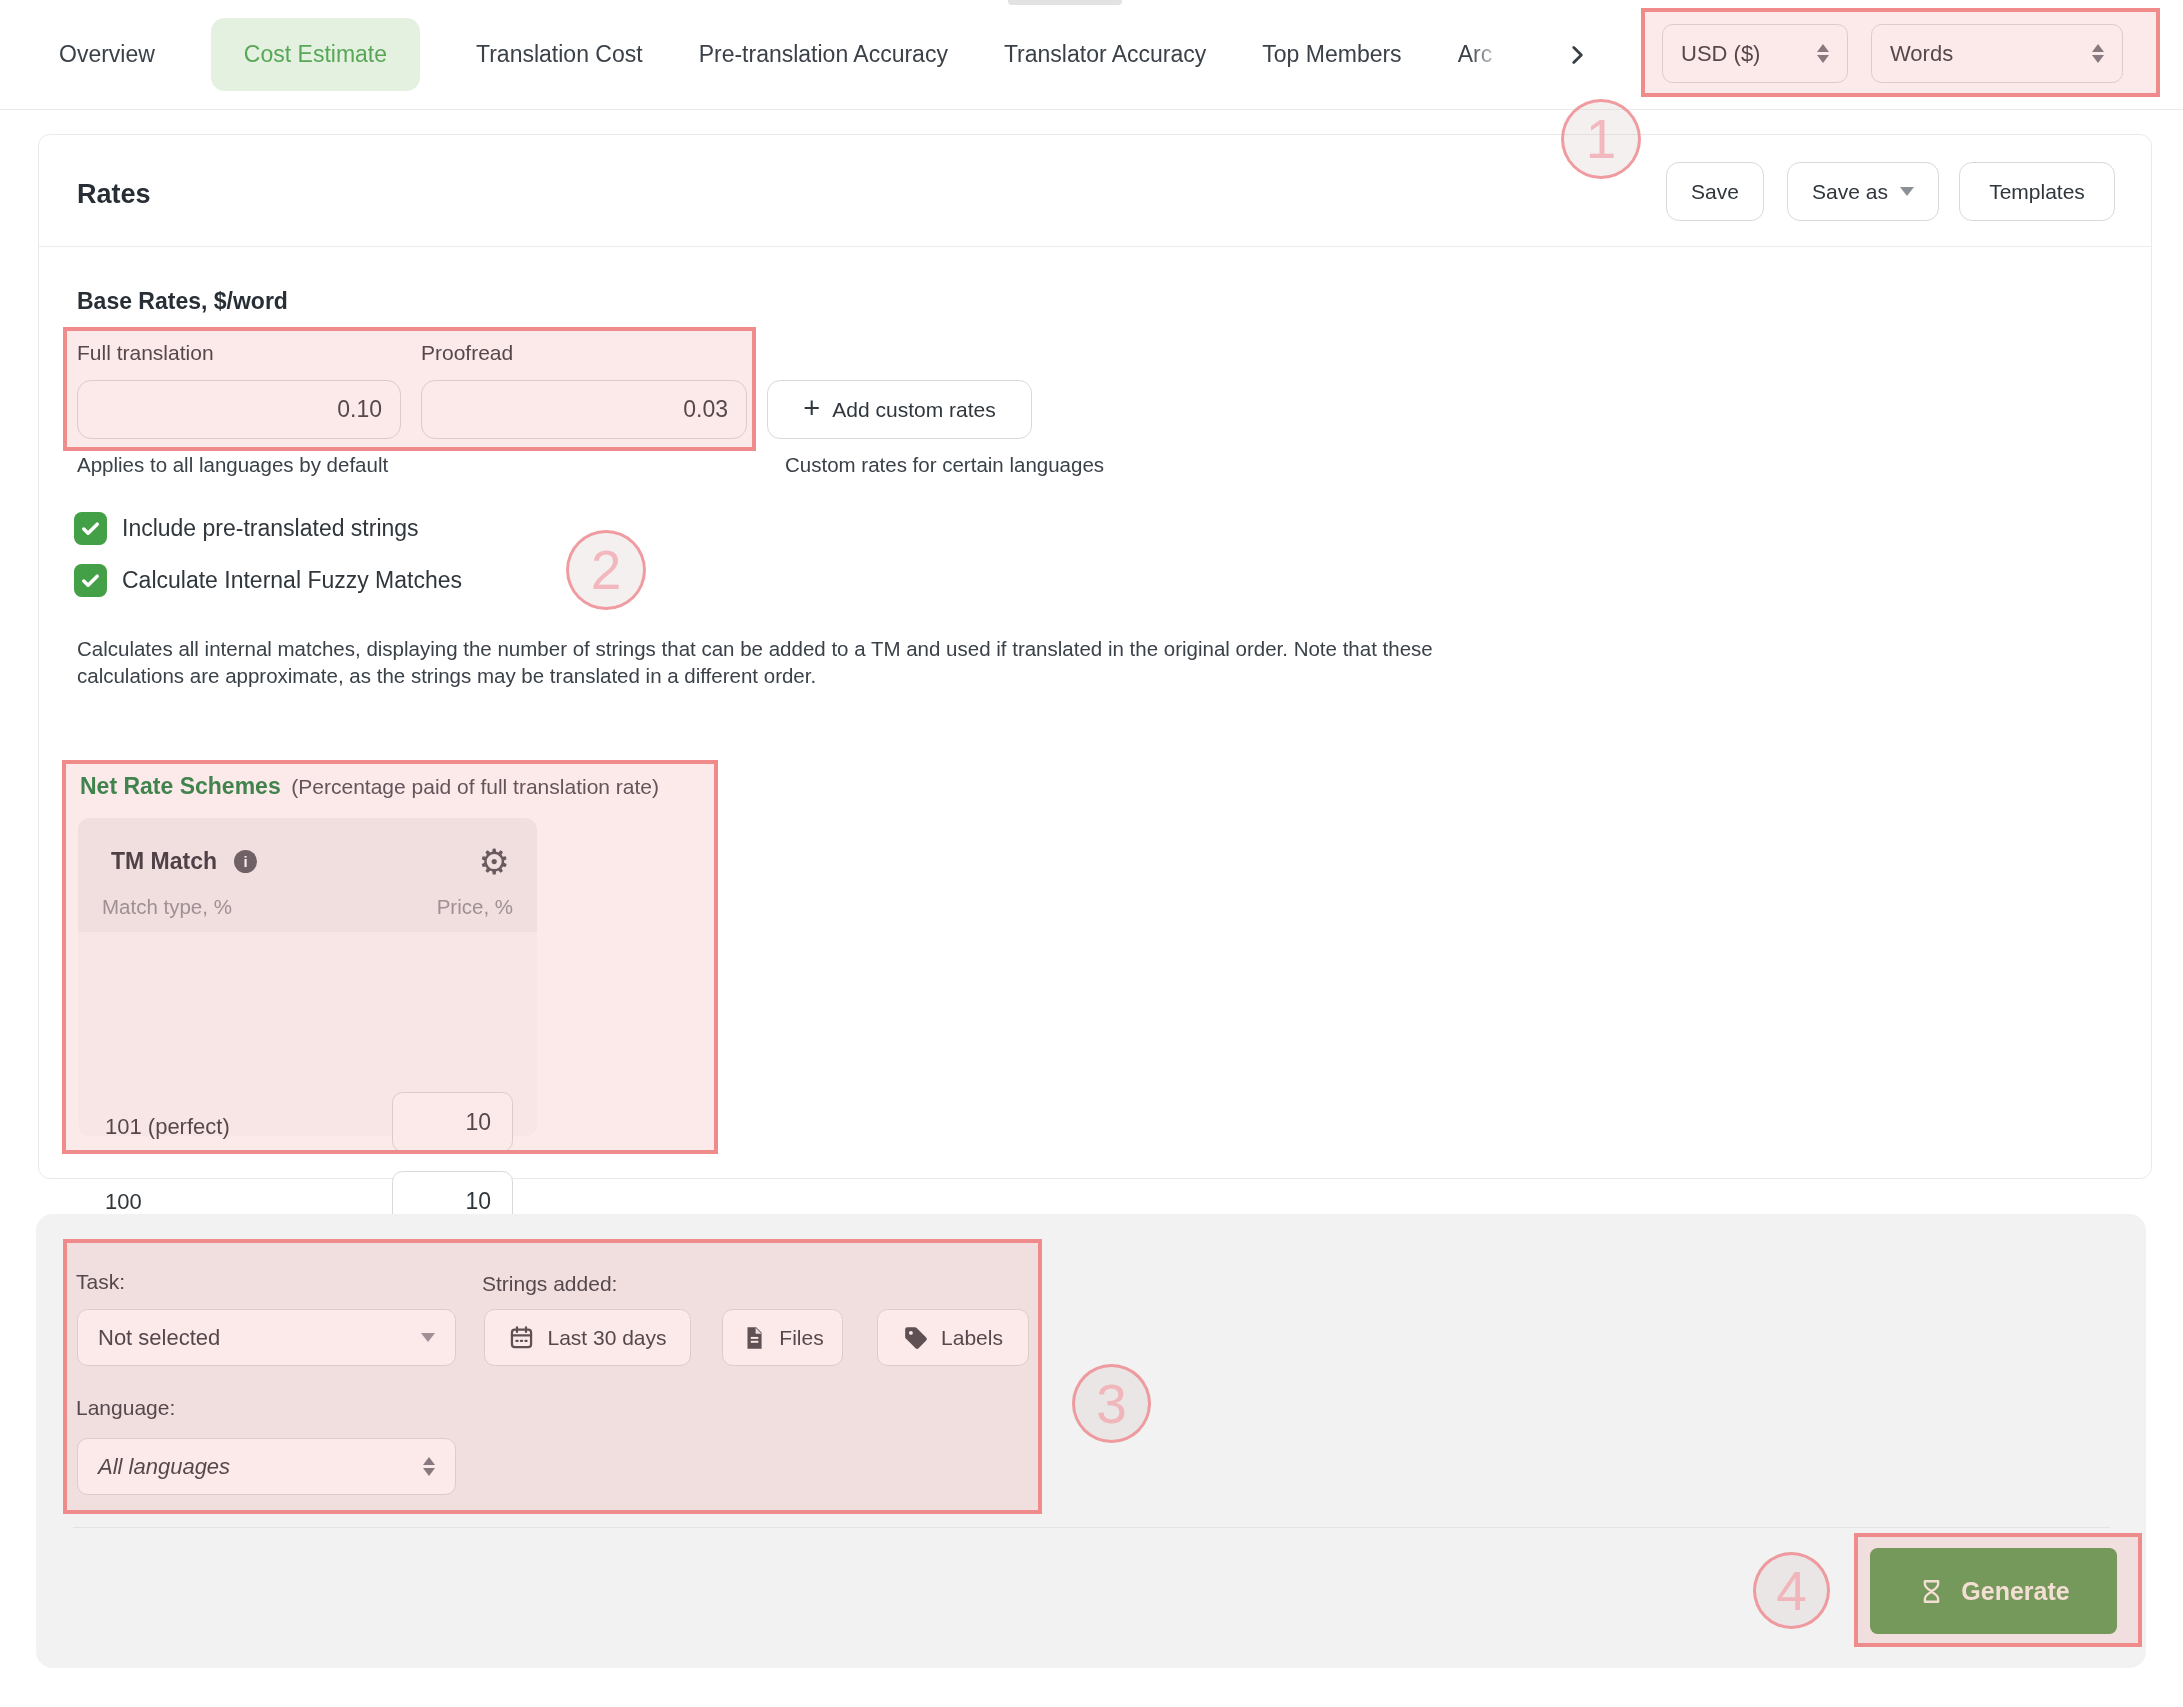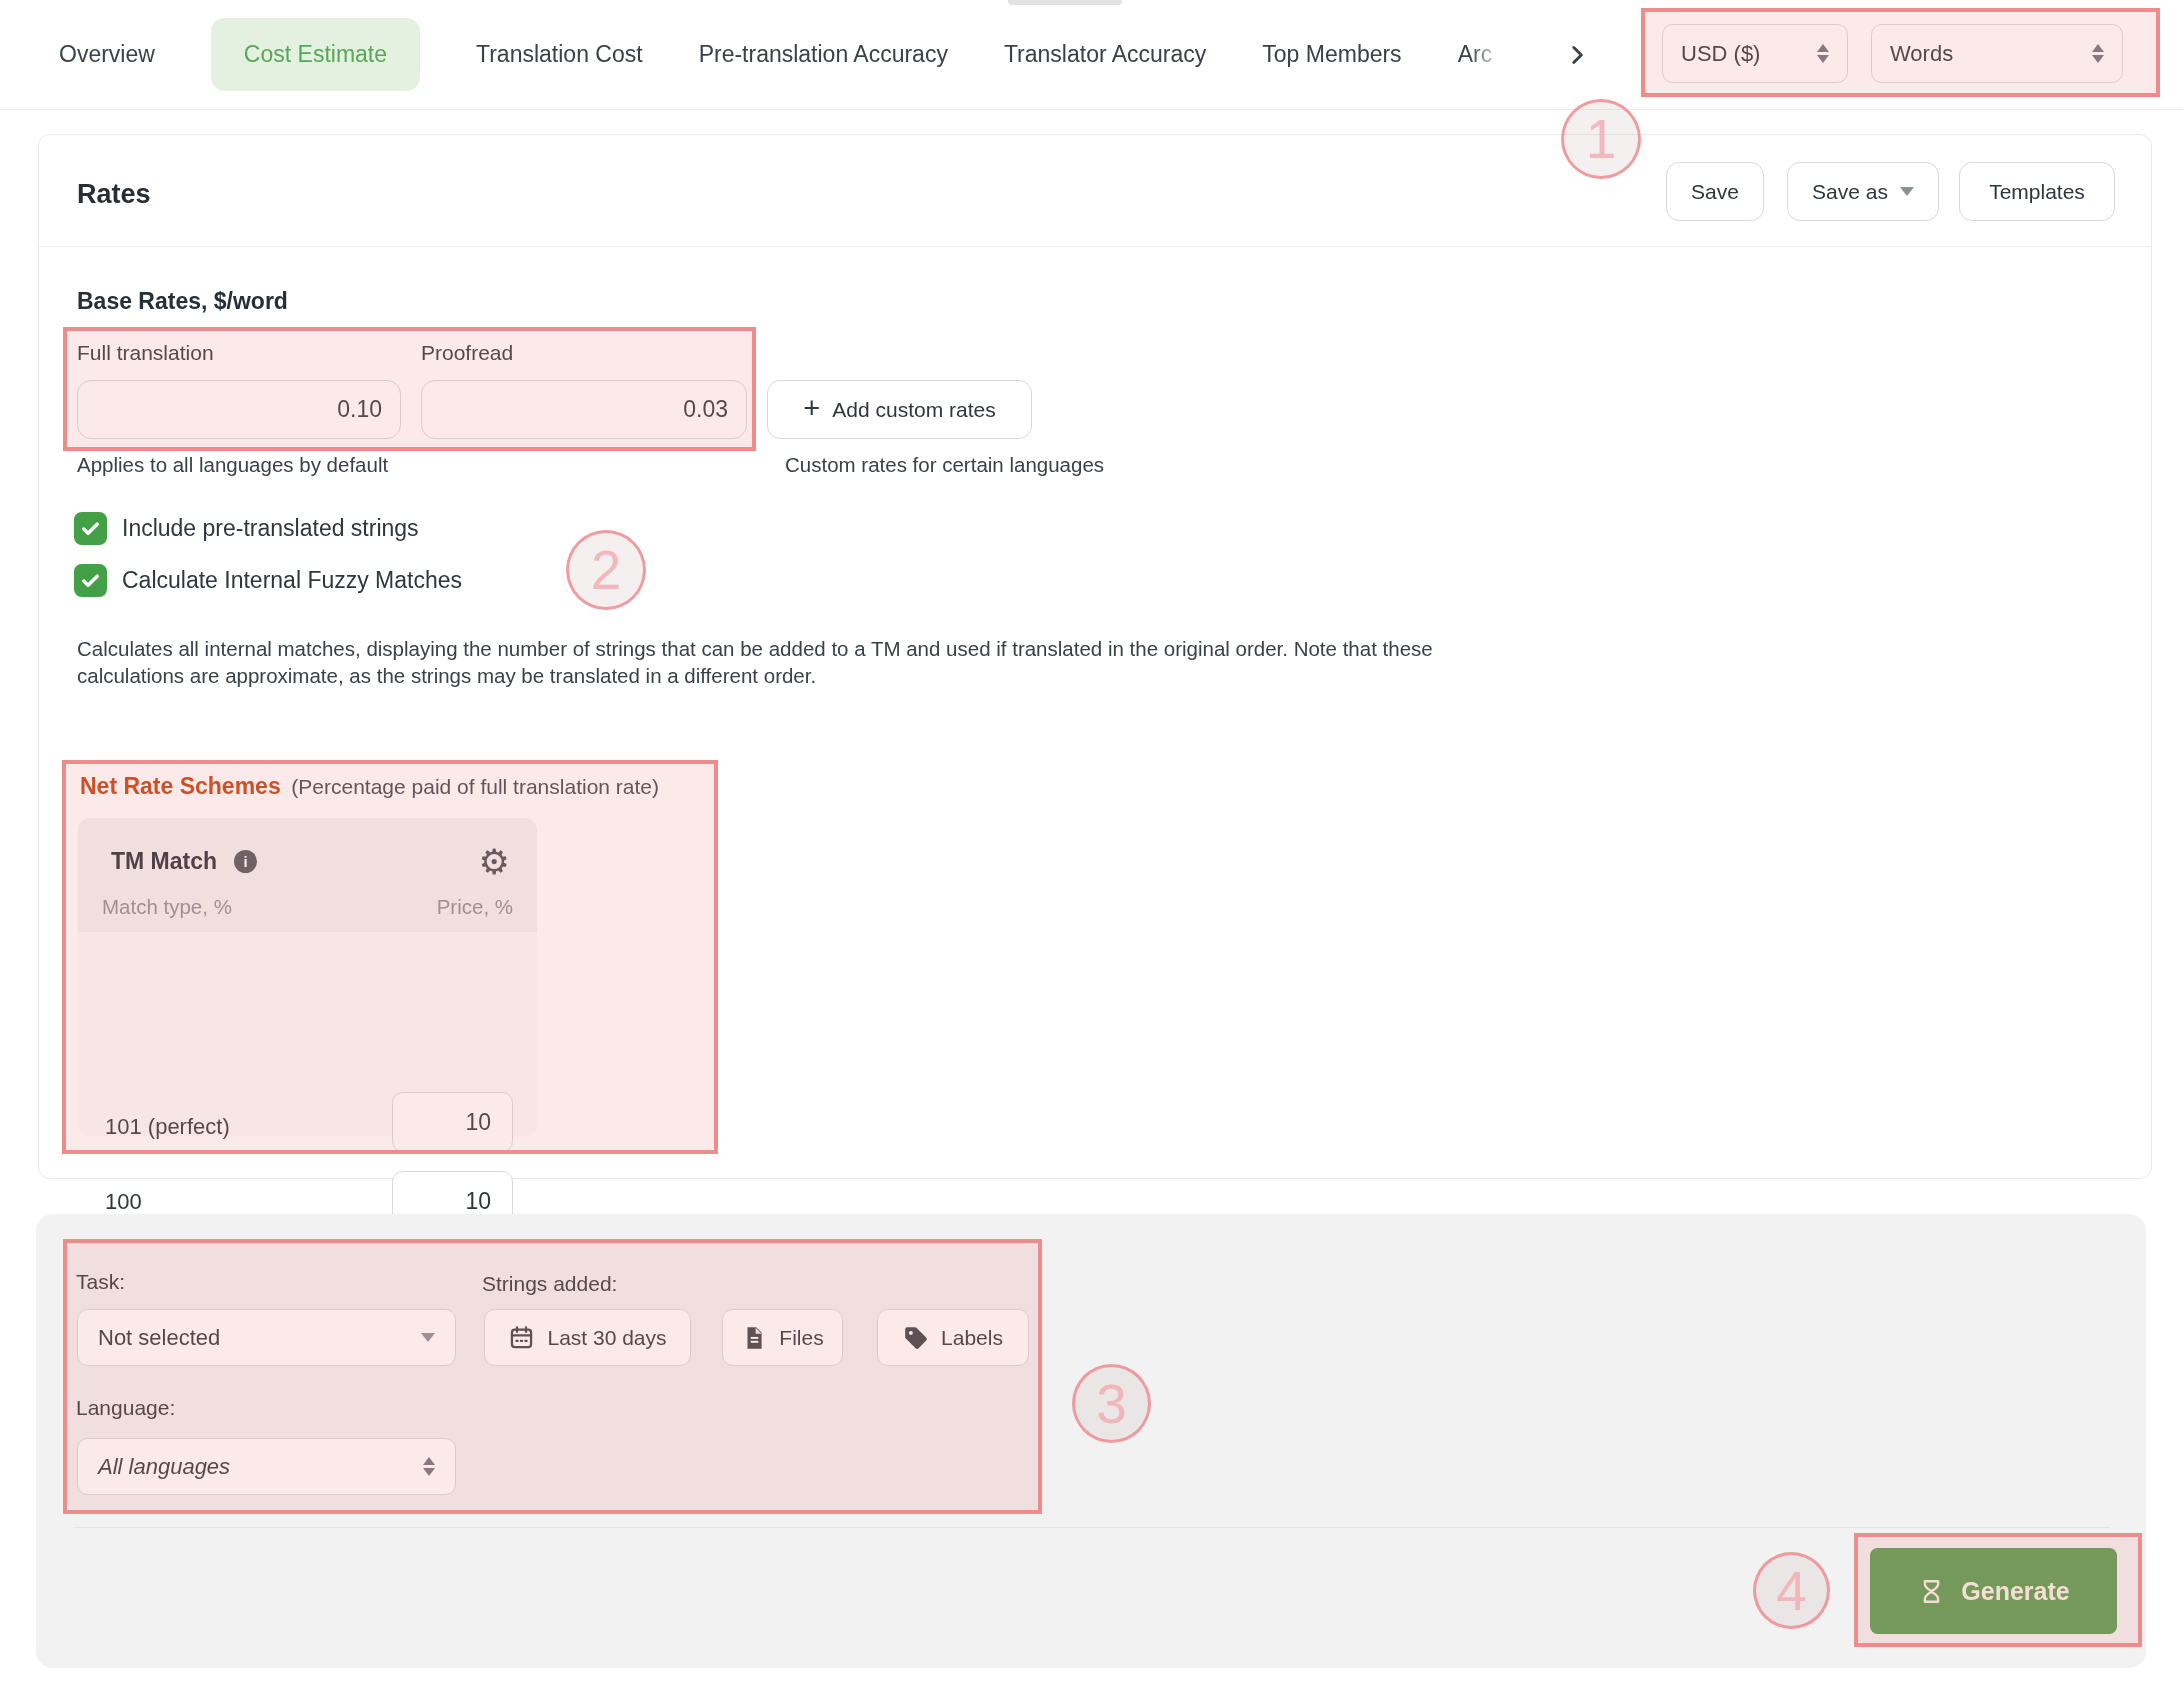--- a/index.html
+++ b/index.html
@@ -50,21 +50,21 @@
   .caption{position:absolute;top:318px;font-size:20.5px;color:#3a4148;}
   #cap-default{left:38px;}
   #cap-custom{left:726px;margin-left:20px;}
   .check-row{position:absolute;left:35px;display:flex;align-items:center;gap:15px;cursor:pointer;}
   #check-row-1{top:377px;}
   #check-row-2{top:429px;}
   .checkbox{width:33px;height:33px;border-radius:7.6px;background:#43a047;display:flex;align-items:center;justify-content:center;}
   .check-label{font-size:23px;color:#2f363c;}
   .note{position:absolute;left:38px;top:500px;width:1448px;font-size:20.5px;line-height:27px;color:#3a4148;}
   .nrs-title-row{position:absolute;left:41px;top:638px;display:flex;align-items:baseline;gap:10.6px;}
-  .nrs-title{font-size:23px;font-weight:bold;color:#c2410c;}
+  .nrs-title{font-size:23px;font-weight:bold;color:#15803d;}
   .nrs-subtitle{font-size:21px;color:#40474e;}
   .tm-card{position:absolute;left:39px;top:683px;width:459px;height:318px;border-radius:12px;background:#fbfafa;}
   .tm-head{position:absolute;left:0;top:0;width:459px;height:114px;background:#f2f2f2;border-radius:12px 12px 0 0;}
   .tm-title-row{position:absolute;left:33px;top:30px;display:flex;align-items:center;gap:17px;}
   .tm-title{font-size:23px;font-weight:bold;color:#272e35;}
   .info-dot{width:23px;height:23px;border-radius:50%;background:#50565c;color:#fff;display:flex;
     align-items:center;justify-content:center;font-size:15px;font-weight:bold;cursor:pointer;}
   .gear{position:absolute;right:27px;top:26px;font-size:35px;line-height:1;color:#474d52;cursor:pointer;}
   .tm-col{position:absolute;top:77px;font-size:20.5px;color:#8b9096;}
   #col-match{left:24px;}

